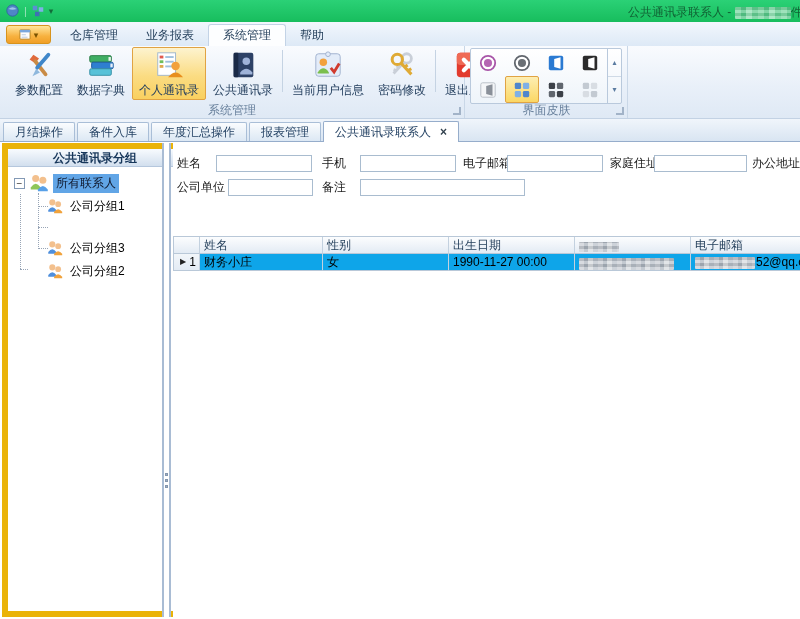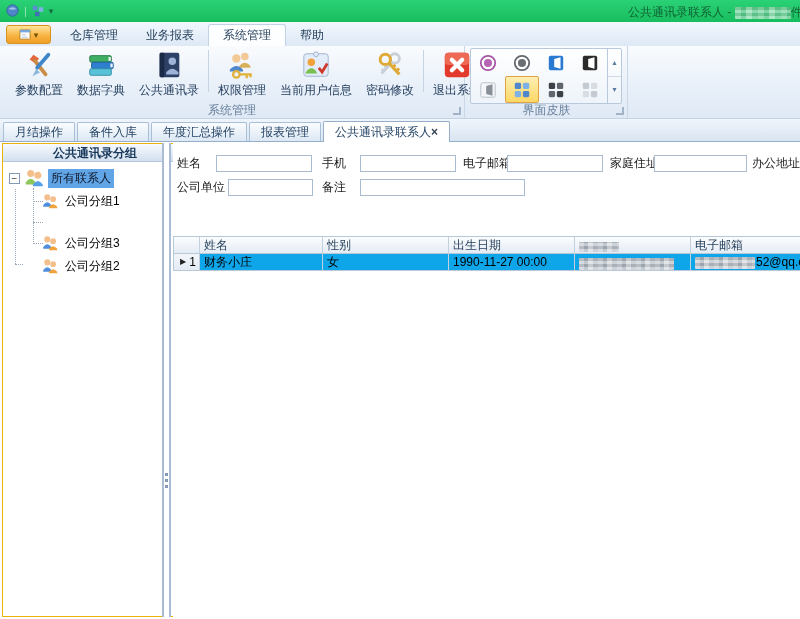--- a/index.html
+++ b/index.html
@@ -65,26 +65,26 @@
   .gstrip .garr:last-child { border-bottom:none; }
 
   
   .doctabs { position:absolute; left:0; top:119px; width:800px; height:23px;
     background:linear-gradient(#f0f5fb,#d9e5f2); border-bottom:1px solid #96adcb;
     display:flex; align-items:flex-end; padding-left:2px; }
   .dtab { margin:0 1px; padding:0 11px; line-height:18px; color:#1d3c5f;
     background:linear-gradient(#fafcfe,#dce8f4); border:1px solid #a9bed7; border-bottom:none;
     border-radius:2px 2px 0 0; white-space:nowrap; cursor:default; }
   .dtab.active { background:#fff; border-color:#96adcb; line-height:20px; position:relative; top:1px;
-    display:flex; align-items:center; }
+    display:flex; align-items:center; gap:9px; }
   .dtab .dclose { font-size:12px; font-weight:bold; color:#33424f; line-height:12px; cursor:default; }
 
   
   .sidebar { position:absolute; left:2px; top:143px; width:186px; height:474px;
-    background:#fff; border:1px solid #eab308; }
+    background:#fff; border:6px solid #eab308; }
   .sb-header { height:18px; line-height:18px; text-align:center; font-weight:bold; color:#16365a;
     background:linear-gradient(#f8fbfe,#d2dfee); border-bottom:1px solid #b5c7dd; }
   .titem { position:absolute; display:flex; align-items:center; height:20px; white-space:nowrap; cursor:default; }
   .titem .tlabel { margin-left:3px; color:#000; padding:1px 3px; }
   .titem .tlabel.selected { background:#61a5e6; color:#0f172a; }
   .expander { width:11px; height:11px; border:1px solid #8399b5; background:#fff; color:#333;
     font-size:10px; line-height:9px; text-align:center; margin-right:3px; flex:none; }
   .tree-line { position:absolute; border-left:1px dotted #98a5b6; width:0; }
   .tree-stub { position:absolute; border-top:1px dotted #98a5b6; height:0; }
 
@@ -180,44 +180,47 @@
         <svg viewBox="0 0 32 32">
           <rect x="4" y="6" width="23" height="7" rx="1.5" fill="#3fae63" stroke="#2a7c45"></rect>
           <rect x="6" y="13" width="23" height="7" rx="1.5" fill="#2e7fd0" stroke="#1e5b9c"></rect>
           <rect x="4" y="20" width="23" height="7" rx="1.5" fill="#58c2d8" stroke="#3690a6"></rect>
           <rect x="24" y="7.5" width="2.5" height="4" fill="#eaf4ee"></rect>
           <rect x="26" y="14.5" width="2.5" height="4" fill="#eaf0f8"></rect>
         </svg>
         <span class="rlabel">数据字典</span>
       </div>
 
+      <div class="rbtn selected">
+        <svg viewBox="0 0 32 32">
+          <rect x="4" y="3" width="19" height="24" fill="#fff" stroke="#9fb6cc"></rect>
+          <rect x="6" y="6" width="4" height="3" fill="#e05a4e"></rect>
+            <rect x="12" y="6.5" width="9" height="2" fill="#9fc0dd"></rect>
+          <rect x="6" y="11" width="4" height="3" fill="#6fbf5a"></rect>
+            <rect x="12" y="11.5" width="9" height="2" fill="#9fc0dd"></rect>
+          <rect x="6" y="16" width="4" height="3" fill="#e0a84e"></rect>
+            <rect x="12" y="16.5" width="9" height="2" fill="#9fc0dd"></rect>
+          <circle cx="23" cy="17" r="4.5" fill="#f2a13c"></circle>
+          <path d="M15 29 q8 -10 16 0 z" fill="#e88f1f"></path>
+        </svg>
+        <span class="rlabel">个人通讯录</span>
+      </div>
 
       <div class="rbtn">
         <svg viewBox="0 0 32 32">
           <rect x="6" y="3" width="21" height="26" rx="2" fill="#2d4166"></rect>
           <rect x="6" y="3" width="5" height="26" rx="1" fill="#1a2a47"></rect>
           <circle cx="19.5" cy="12" r="4" fill="#9fb3d9"></circle>
           <path d="M13 24 q6.5 -8 13 0 v2 h-13 z" fill="#9fb3d9"></path>
         </svg>
         <span class="rlabel">公共通讯录</span>
       </div>
 
       <div class="vsep"></div>
 
-      <div class="rbtn">
-        <svg viewBox="0 0 32 32">
-          <circle cx="19" cy="7" r="4" fill="#f2c894"></circle>
-          <path d="M13 17 q6 -7 12 0 v2 h-12 z" fill="#d8b25a"></path>
-          <circle cx="10" cy="9" r="4.5" fill="#f2c894"></circle>
-          <path d="M3 21 q7 -8 14 0 v2 h-14 z" fill="#4f86cc"></path>
-          <circle cx="10" cy="26" r="3.5" fill="none" stroke="#e2b13c" stroke-width="2.5"></circle>
-          <path d="M13.5 26 h13 M21 26 v4 M25 26 v3" stroke="#e2b13c" stroke-width="2.5"></path>
-        </svg>
-        <span class="rlabel">权限管理</span>
-      </div>
 
       <div class="rbtn">
         <svg viewBox="0 0 32 32">
           <rect x="3" y="4" width="26" height="24" rx="3" fill="#e3ecf9" stroke="#9fb0ce"></rect>
           <circle cx="16" cy="4.5" r="2.5" fill="#e3ecf9" stroke="#9fb0ce"></circle>
           <circle cx="11" cy="13" r="4" fill="#f2a13c"></circle>
           <path d="M5 24 q6 -9 12 0 v1 h-12 z" fill="#7bbf4e"></path>
           <path d="M19 19 l3.5 4.5 5.5 -9" stroke="#d03a2e" stroke-width="3" fill="none"></path>
         </svg>
         <span class="rlabel">当前用户信息</span>

